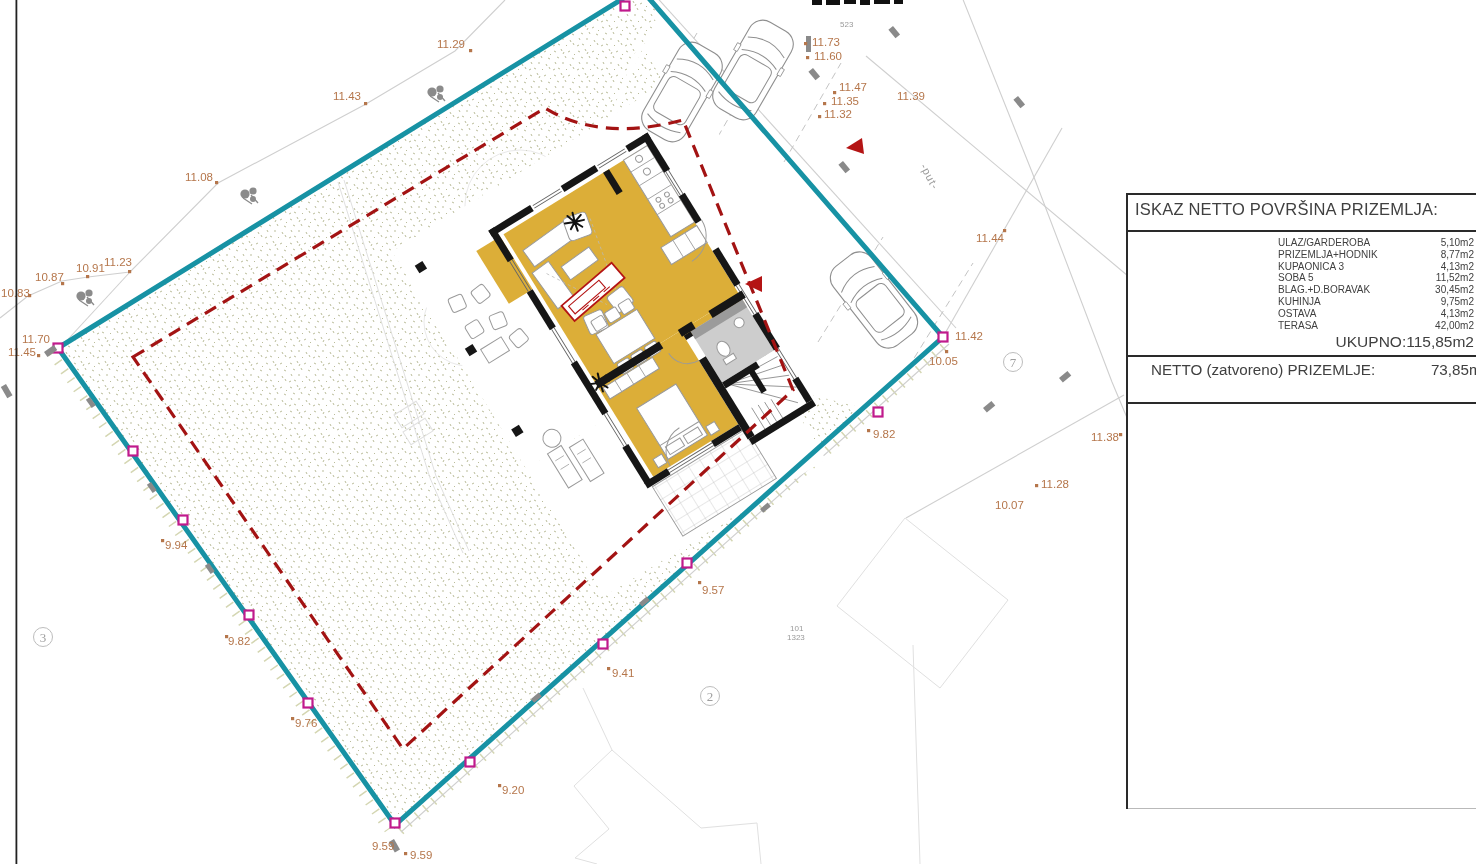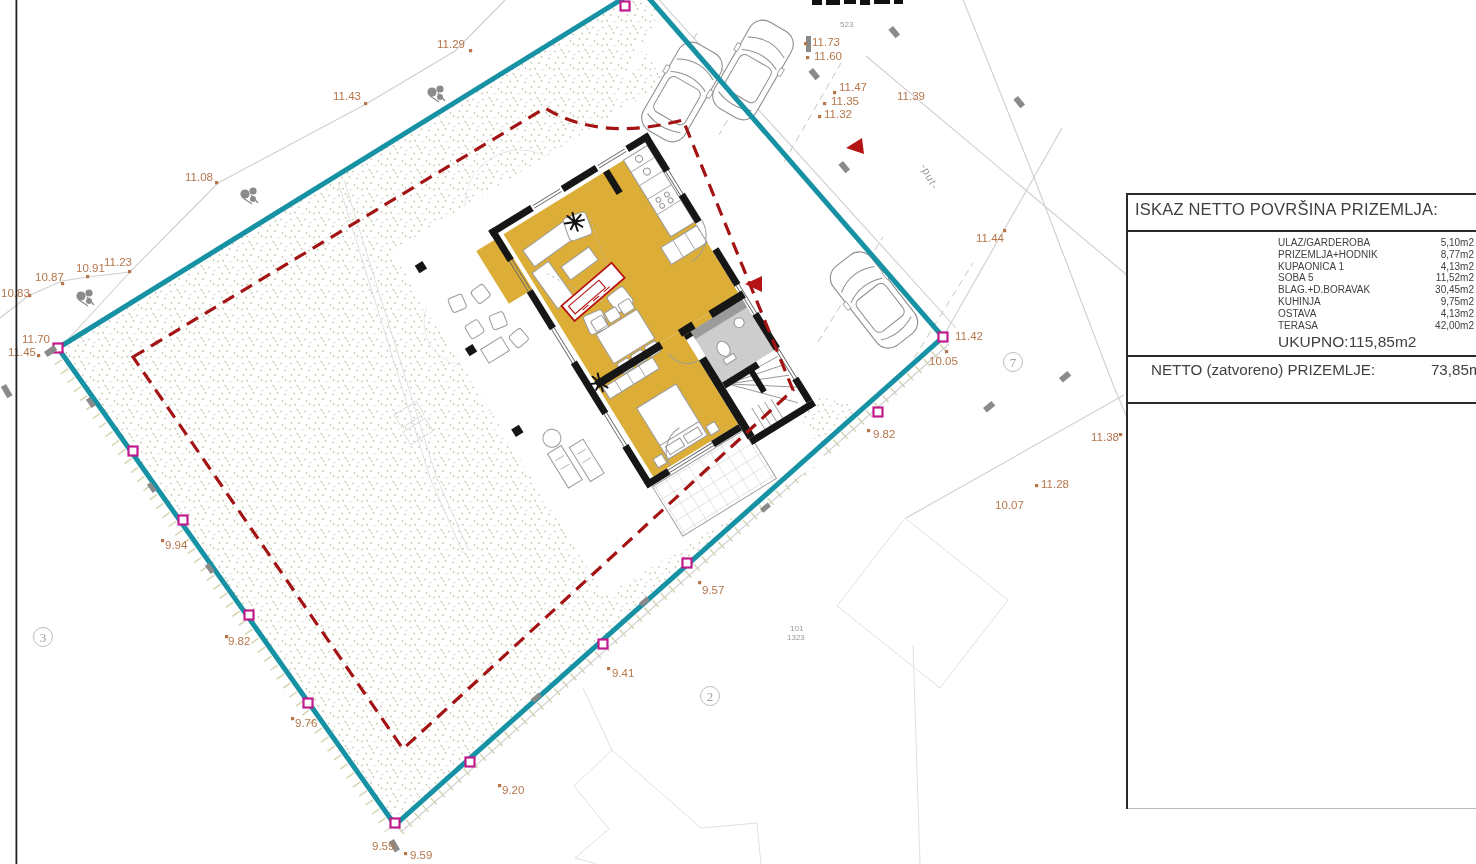--- a/index.html
+++ b/index.html
@@ -18,21 +18,21 @@
   .faint{fill:none;stroke:#cfcfcf;stroke-width:1.1;}
   .vfaint{fill:none;stroke:#e0e0e0;stroke-width:1;}
   
   .panel{position:absolute;left:1128px;top:0;width:400px;height:864px;background:#fff;color:#404040;}
   .panel .vline{position:absolute;left:-2px;top:193px;width:2px;height:616px;background:#2a2a2a;}
   .rule{position:absolute;left:0;width:348px;height:1.5px;background:#2a2a2a;}
   .rule.faintrule{height:1px;background:#b9b9b9;}
   .ptitle{position:absolute;left:7px;top:200px;font-size:16.5px;letter-spacing:.2px;white-space:nowrap;}
   .rows{position:absolute;left:150px;top:237px;width:196px;}
   .arow{display:flex;justify-content:space-between;font-size:10px;line-height:11.8px;white-space:nowrap;}
-  .trow{position:absolute;left:150px;top:333px;width:196px;display:flex;justify-content:flex-start;
+  .trow{position:absolute;left:150px;top:333px;width:196px;display:flex;justify-content:flex-end;
         font-size:15.5px;white-space:nowrap;}
   .sums{position:absolute;left:23px;top:360px;width:339px;}
   .srow{display:flex;justify-content:space-between;font-size:15.2px;line-height:19.5px;white-space:nowrap;}
 </style>
 </head>
 <body>
 
 <div class="stage">
 <svg width="1476" height="864" viewBox="0 0 1476 864">
   <defs>
@@ -394,21 +394,21 @@
   <div class="rows" id="area-rows">
         <div class="arow">
           <span>ULAZ/GARDEROBA</span>
           <span>5,10m2</span>
         </div>
         <div class="arow">
           <span>PRIZEMLJA+HODNIK</span>
           <span>8,77m2</span>
         </div>
         <div class="arow">
-          <span>KUPAONICA 1</span>
+          <span>KUPAONICA 3</span>
           <span>4,13m2</span>
         </div>
         <div class="arow">
           <span>SOBA 5</span>
           <span>11,52m2</span>
         </div>
         <div class="arow">
           <span>BLAG.+D.BORAVAK</span>
           <span>30,45m2</span>
         </div>

